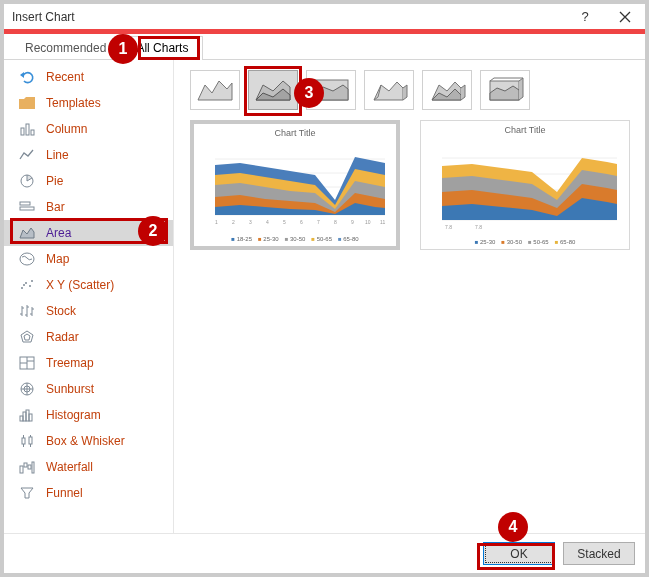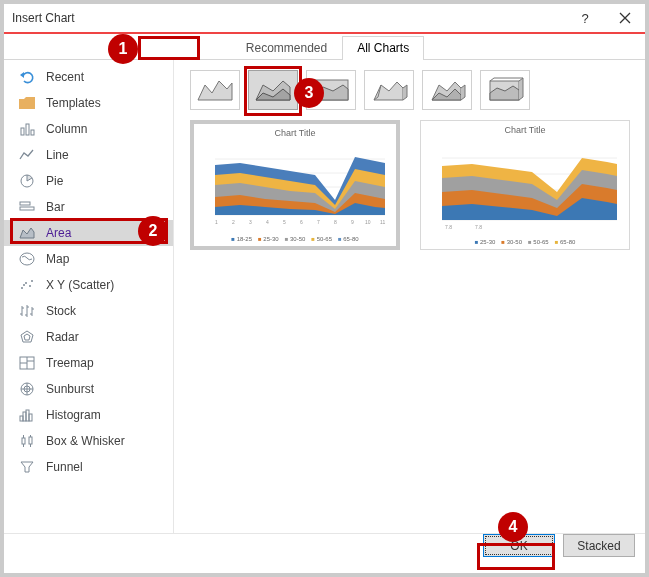--- a/index.html
+++ b/index.html
@@ -11,21 +11,21 @@
     color: #333;
     width: 649px;
     height: 577px;
     border: 4px solid #cbcbcb;
     position: relative;
   }
   
   .titlebar {
     height: 30px;
     background: #fff;
-    border-bottom: 2px solid #ef4444;
+    border-bottom: 5px solid #ef4444;
     display: flex;
     align-items: center;
     padding: 0 0 0 8px;
     position: relative;
   }
   .titlebar .title { font-size: 12px; }
   .titlebar .right {
     margin-left: auto;
     display: flex;
     align-items: stretch;
@@ -41,21 +41,20 @@
   }
   .titlebar .close-btn svg { width: 12px; height: 12px; }
   
   .tabstrip {
     height: 26px;
     display: flex;
     align-items: flex-end;
     background: #fff;
     border-bottom: 1px solid #d6d6d6;
     padding-left: 6px;
-    justify-content: center;
   }
   .tab {
     padding: 4px 14px 5px 14px;
     border: 1px solid transparent;
     border-bottom: none;
     color: #555;
     position: relative;
     top: 1px;
   }
   .tab.active {
@@ -72,21 +71,21 @@
     width: 170px;
     border-right: 1px solid #e6e6e6;
     padding: 4px 0;
     overflow: hidden;
   }
   .side-item {
     display: flex;
     align-items: center;
     gap: 10px;
     padding: 5px 6px 5px 14px;
-    color: #404040;
+    color: #c2410c;
     font-size: 12px;
   }
   .side-item .glyph {
     width: 18px;
     height: 16px;
     display: flex;
     align-items: center;
     justify-content: center;
     color: #7e8a96;
   }
@@ -152,21 +151,21 @@
   .lg-a::before { color: #3c78b4; }
   .lg-b::before { color: #d97b2c; }
   .lg-c::before { color: #9a9a9a; }
   .lg-d::before { color: #e6b43c; }
   .lg-e::before { color: #5f8fc2; }
   
   .footer {
     height: 40px;
     border-top: 1px solid #e6e6e6;
     display: flex;
-    align-items: flex-start;
+    align-items: center;
     justify-content: flex-end;
     gap: 8px;
     padding-right: 10px;
   }
   .btn {
     min-width: 72px;
     height: 23px;
     border: 1px solid #adadad;
     background: #e1e1e1;
     font-size: 12px;
@@ -358,20 +357,31 @@
     <div class="side-item">
       <span class="glyph">
         <svg width="16" height="14" viewBox="0 0 16 14">
             <rect x="3" y="4" width="3" height="6" fill="none" stroke="#7e8a96"></rect>
             <path d="M4.5 1 L4.5 4 M4.5 10 L4.5 13" stroke="#7e8a96"></path>
             <rect x="10" y="3" width="3" height="7" fill="none" stroke="#7e8a96"></rect>
             <path d="M11.5 1 L11.5 3 M11.5 10 L11.5 13" stroke="#7e8a96"></path>
           </svg>
       </span>
       <span>Box &amp; Whisker</span>
+    </div>
+    <div class="side-item">
+      <span class="glyph">
+        <svg width="16" height="14" viewBox="0 0 16 14">
+            <rect x="1" y="6" width="3" height="7" fill="none" stroke="#7e8a96"></rect>
+            <rect x="5" y="3" width="3" height="4" fill="none" stroke="#7e8a96"></rect>
+            <rect x="9" y="5" width="3" height="4" fill="none" stroke="#7e8a96"></rect>
+            <rect x="13" y="2" width="2" height="11" fill="none" stroke="#7e8a96"></rect>
+          </svg>
+      </span>
+      <span>Waterfall</span>
     </div>
     <div class="side-item">
       <span class="glyph">
         <svg width="16" height="14" viewBox="0 0 16 14">
             <path d="M2 2 L14 2 L10 7 L10 12 L6 12 L6 7 Z" fill="none" stroke="#7e8a96"></path>
           </svg>
       </span>
       <span>Funnel</span>
     </div>
     <div class="side-item">

